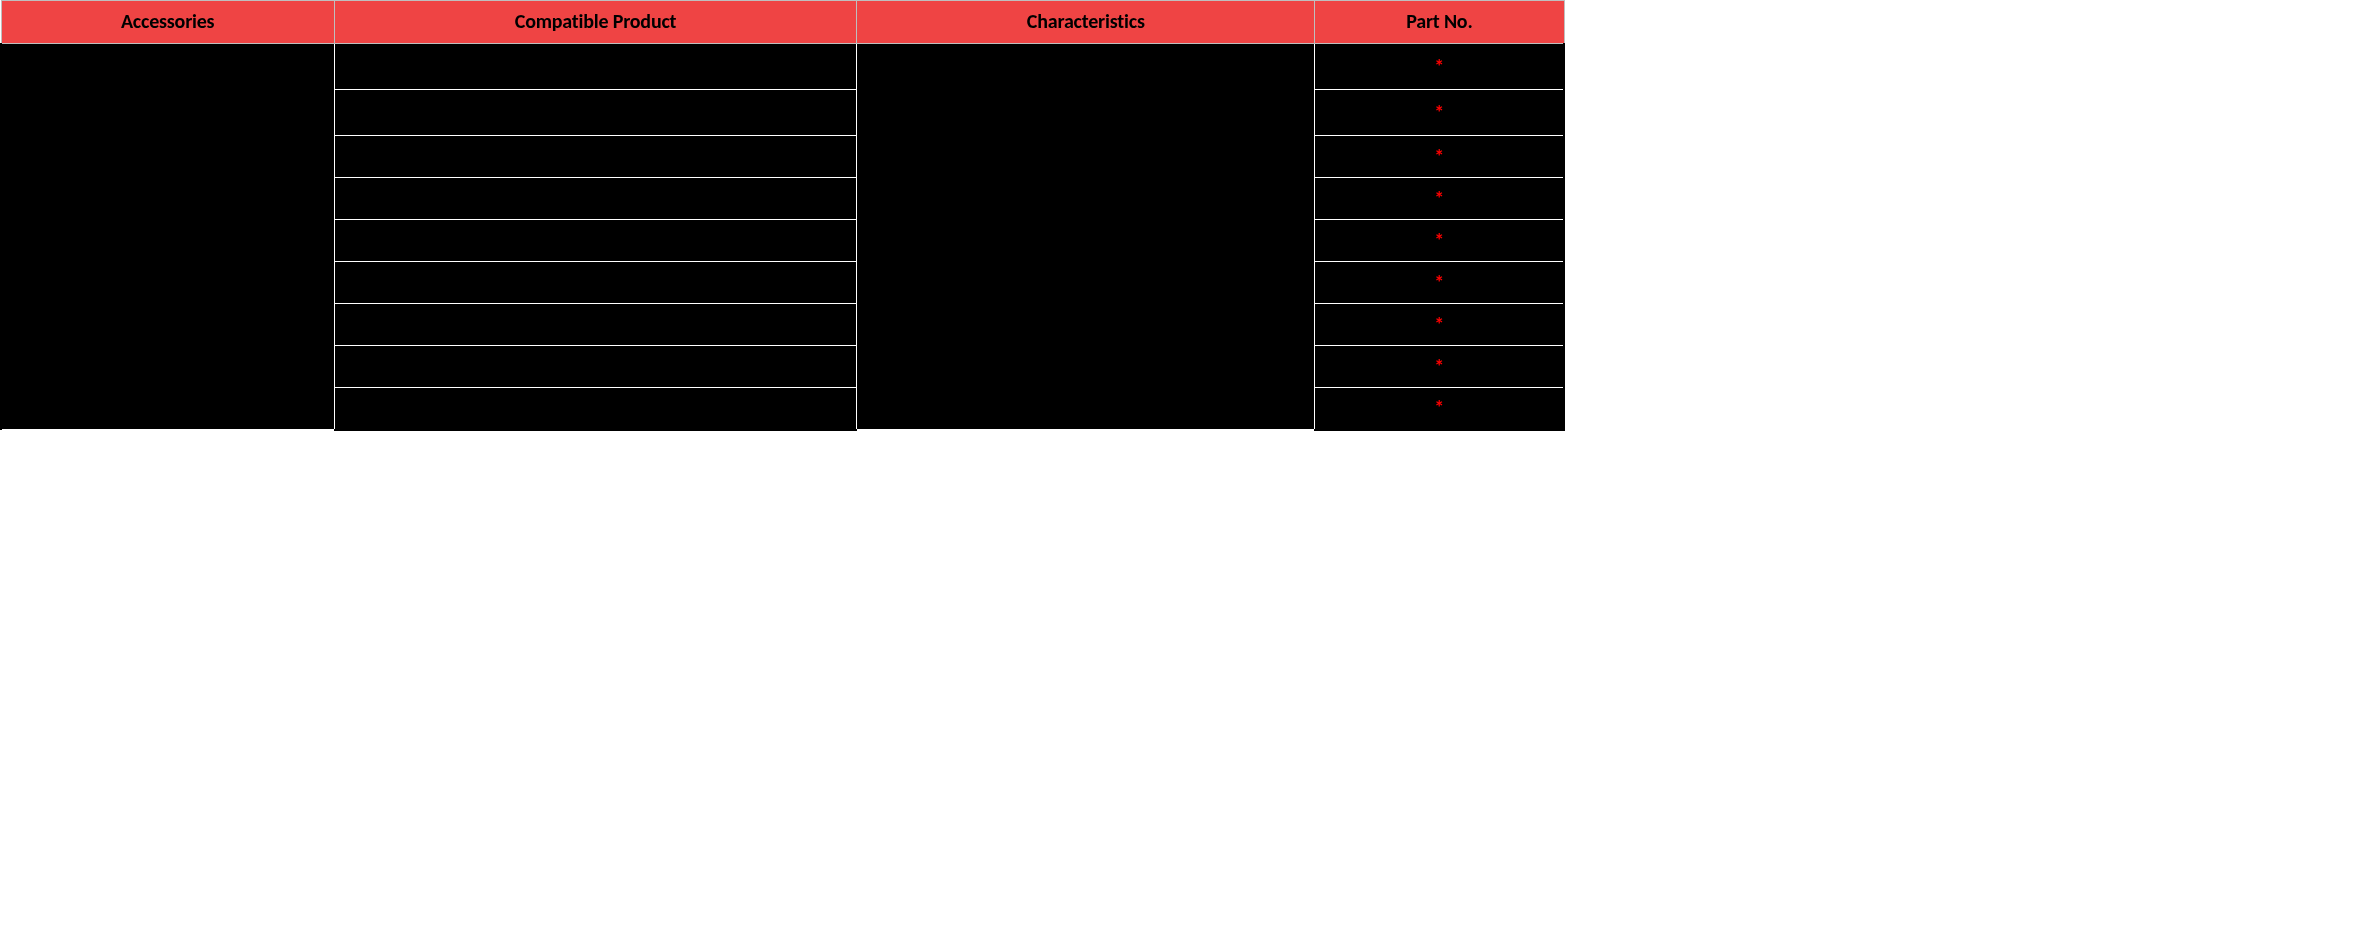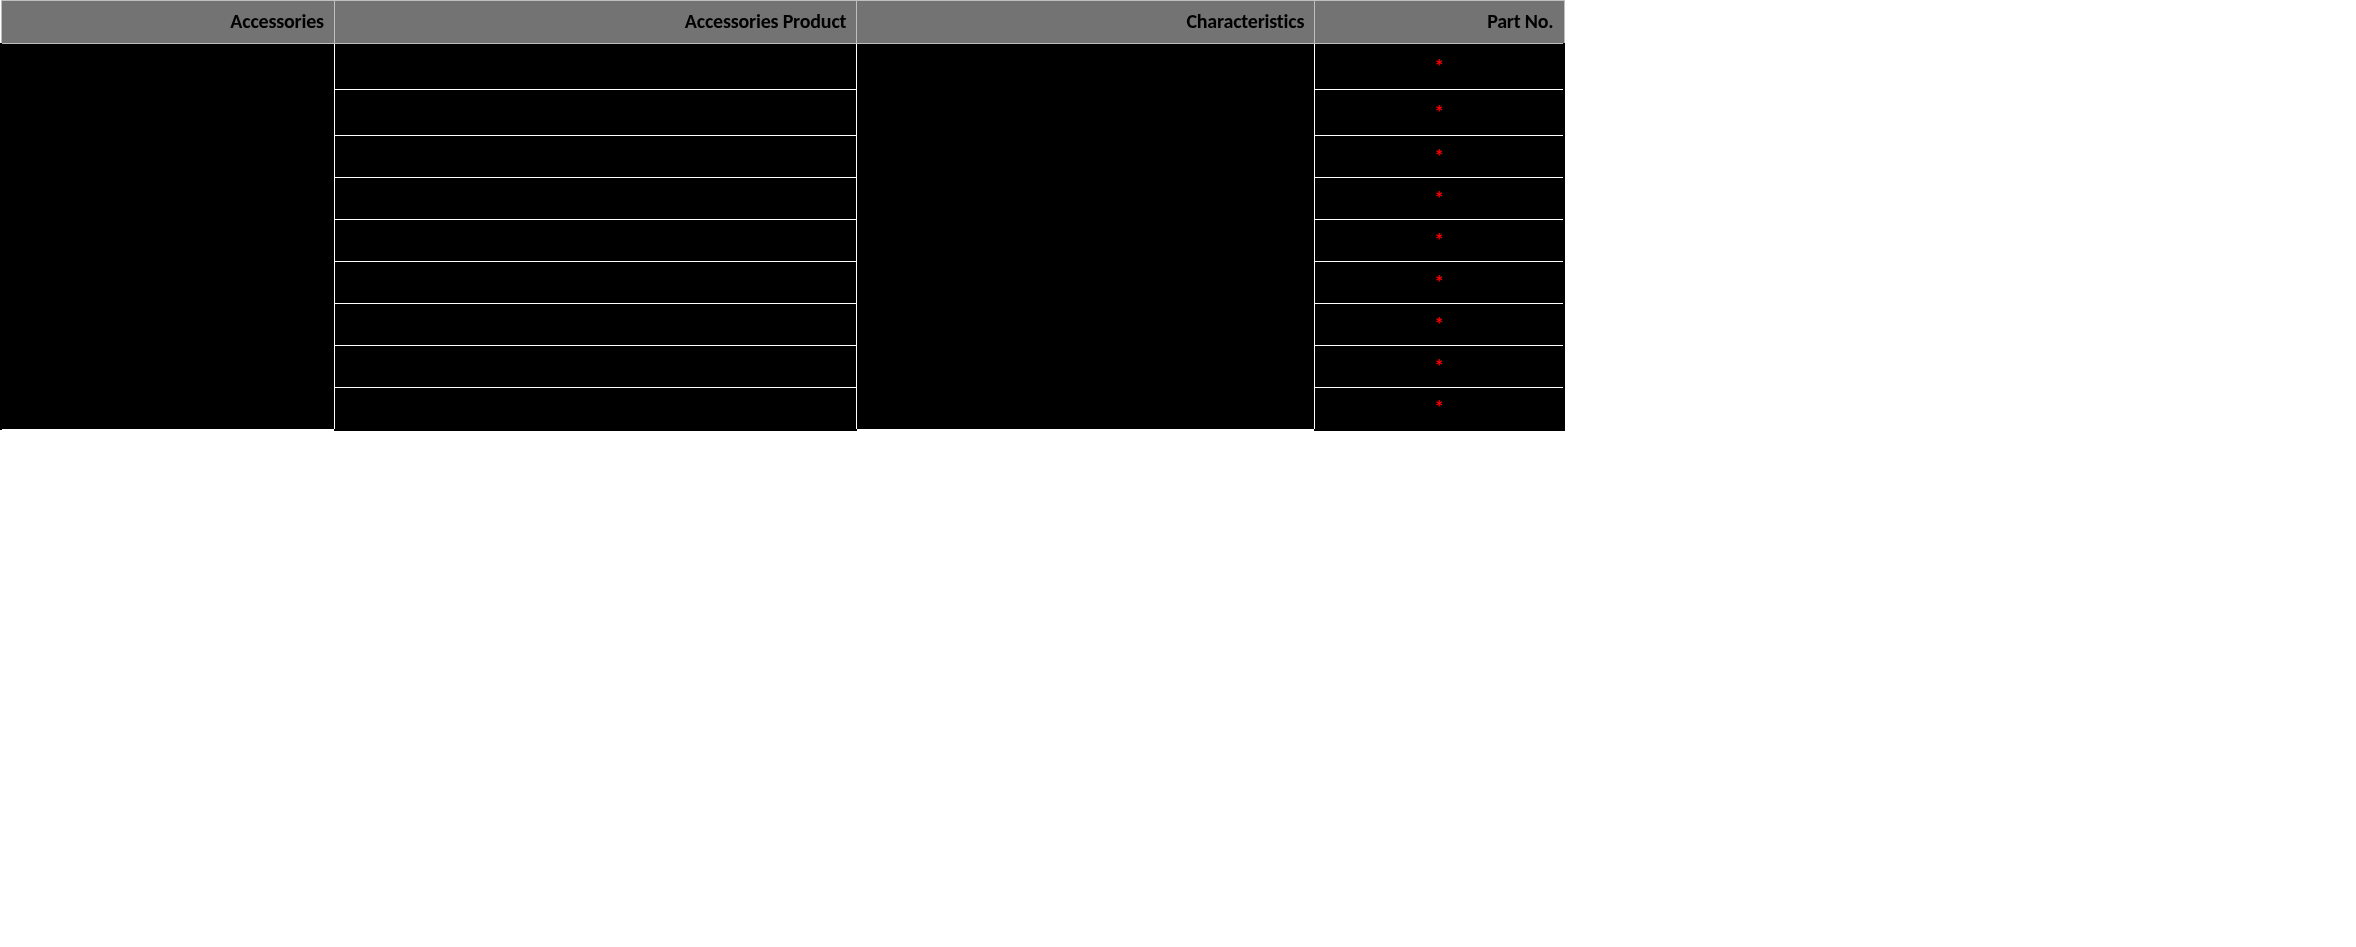--- a/index.html
+++ b/index.html
@@ -16,25 +16,25 @@
   table {
     border-collapse: collapse;
     width: 100%;
     table-layout: fixed;
   }
   col.c1 { width: 222px; }
   col.c2 { width: 348px; }
   col.c3 { width: 305px; }
   col.c4 { width: 166px; }
   thead th {
-    background: #737373;
+    background: #ef4444;
     color: #000000;
     font-weight: 700;
     font-size: 20px;
-    text-align: right;
+    text-align: center;
     padding: 8px 10px 10px 10px;
     border: 1px solid #bfbfbf;
     letter-spacing: -0.2px;
     height: 39px;
     vertical-align: middle;
   }
   tbody td {
     background: #000000;
     border: 1px solid #ffffff;
     vertical-align: middle;
@@ -63,21 +63,21 @@
   <table>
     <colgroup>
       <col class="c1">
         <col class="c2">
         <col class="c3">
         <col class="c4">
     </colgroup>
     <thead>
       <tr>
         <th>Accessories</th>
-        <th>Accessories Product</th>
+        <th>Compatible Product</th>
         <th>Characteristics</th>
         <th>Part No.</th>
       </tr>
     </thead>
     <tbody>
       <tr class="r-tall">
         <td class="col-acc" rowspan="9"></td>
         <td></td>
         <td rowspan="9"></td>
         <td class="col-part">

